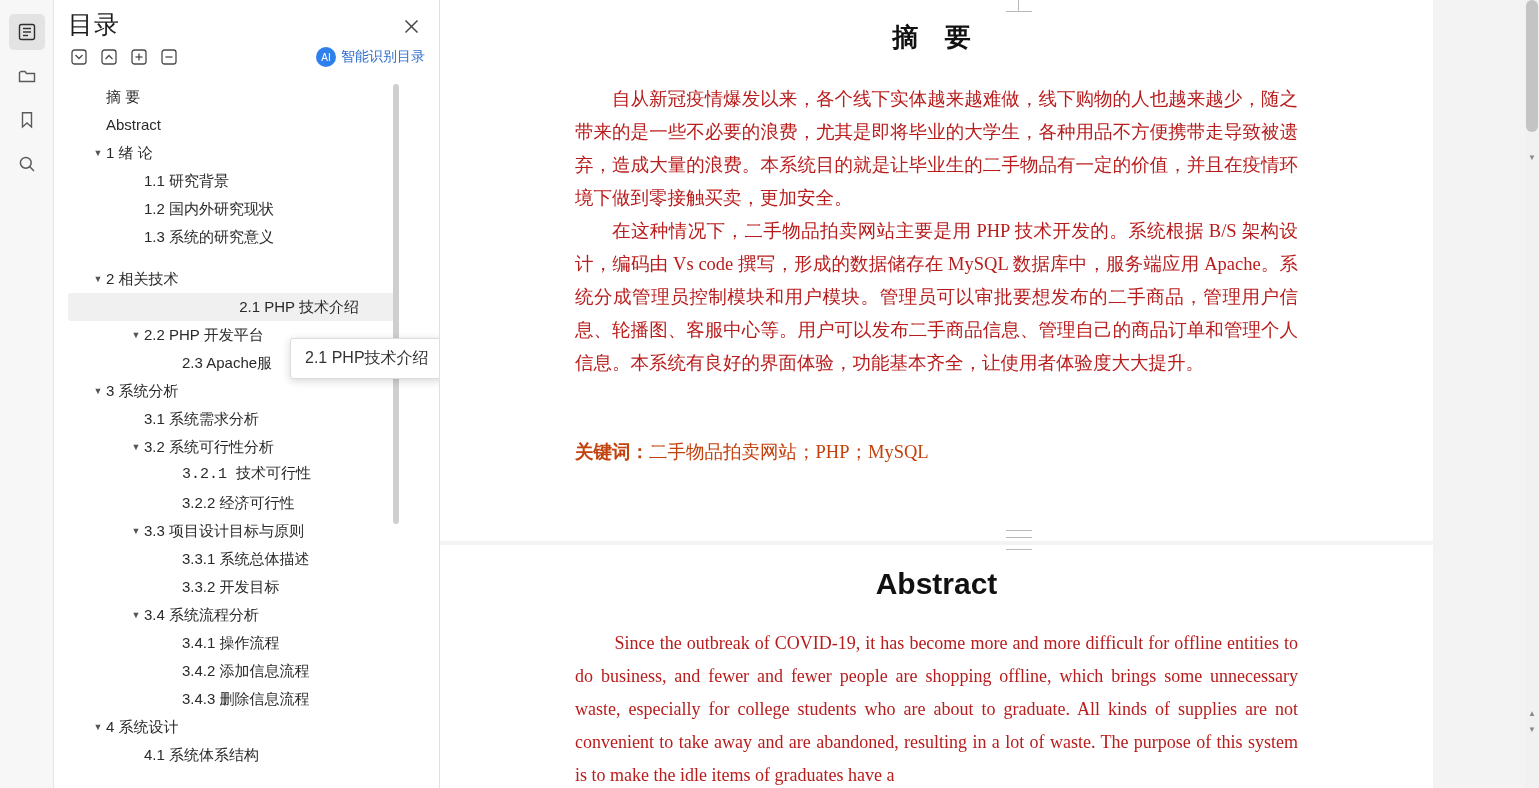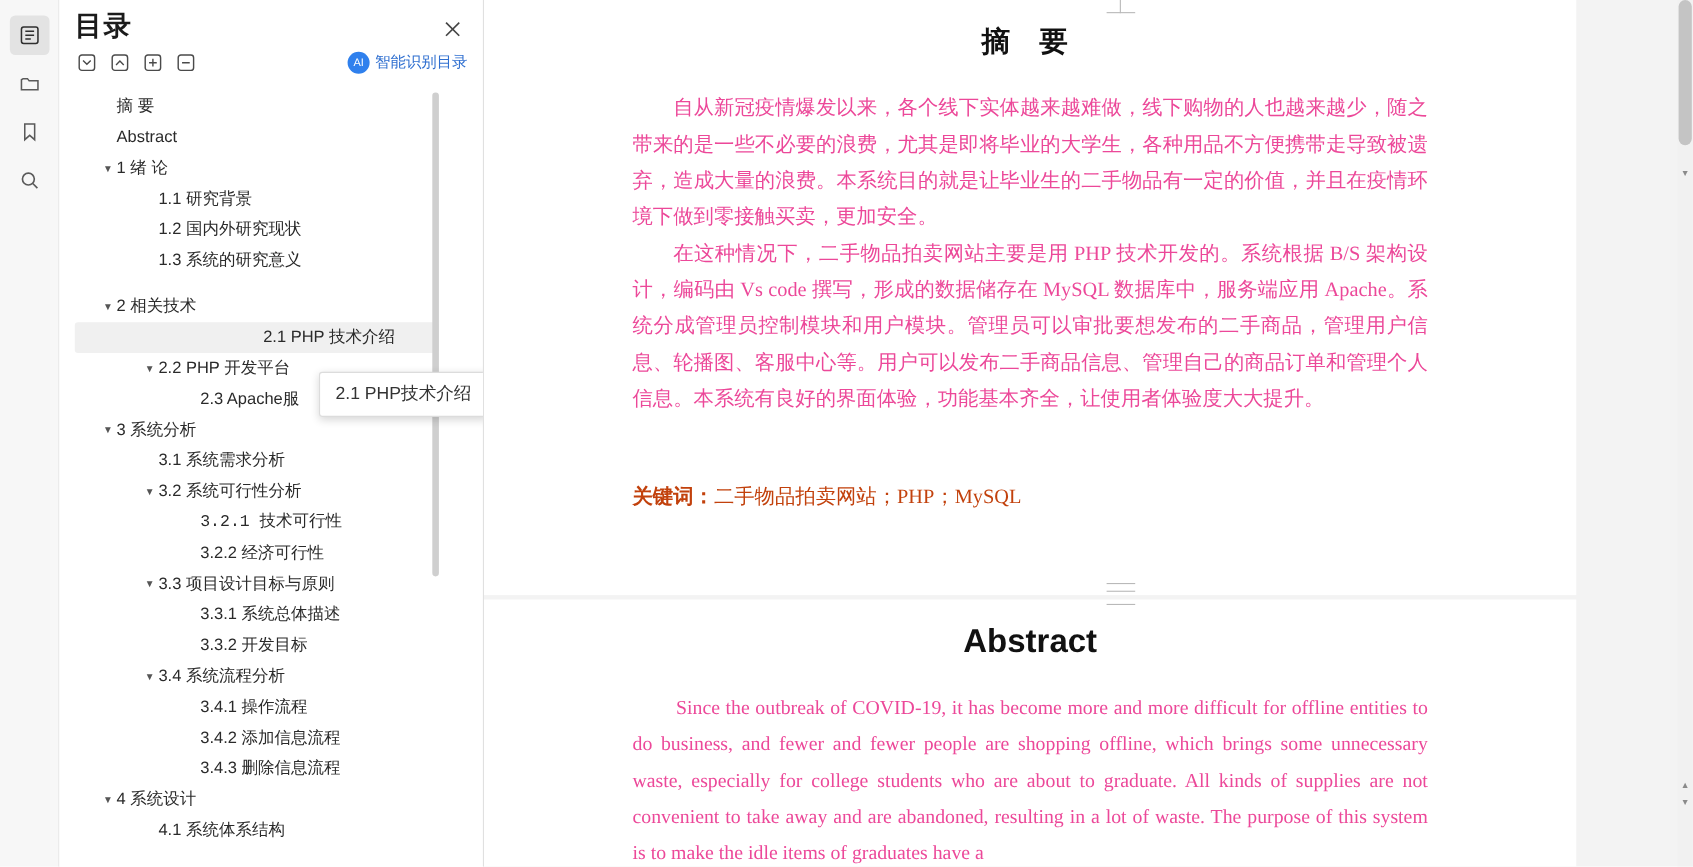--- a/index.html
+++ b/index.html
@@ -62,21 +62,21 @@
   }
   .outline-header {
     display: flex;
     align-items: flex-start;
     justify-content: space-between;
     padding: 8px 14px 0 14px;
   }
   .outline-title {
     font-size: 25px;
     color: #1b1b1b;
-    font-weight: 700;
+    font-weight: 400;
     letter-spacing: 1px;
     line-height: 32px;
   }
   .close-btn {
     width: 28px;
     height: 28px;
     display: flex;
     align-items: center;
     justify-content: center;
     cursor: pointer;
@@ -230,21 +230,21 @@
   }
   .doc-h1.en {
     letter-spacing: 0px;
     font-family: "Liberation Sans", sans-serif;
     font-size: 30px;
     margin: 22px 0 26px 0;
   }
   .doc-p {
     font-size: 18.5px;
     line-height: 33px;
-    color: #ec4899;
+    color: #b91c1c;
     text-align: justify;
     text-indent: 2em;
     margin: 0;
   }
   .doc-p.en {
     text-indent: 2.2em;
     font-size: 18px;
     line-height: 33px;
   }
   .keywords {

